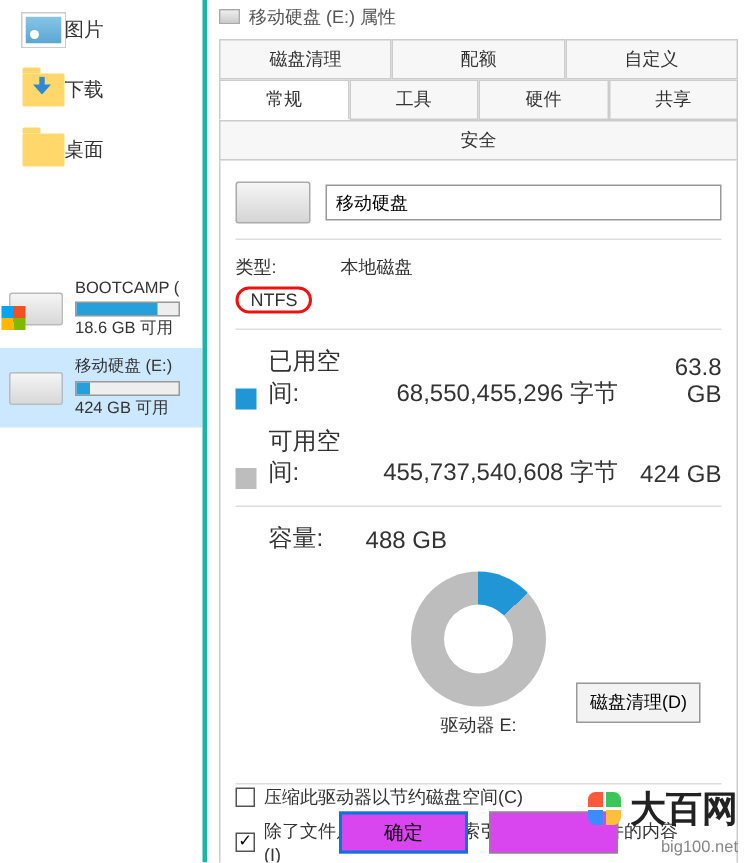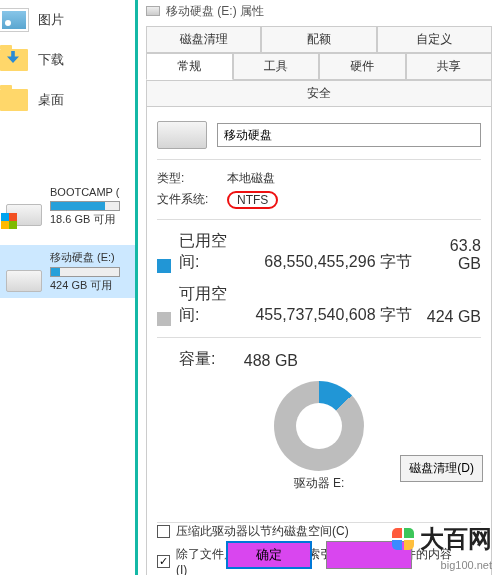--- a/index.html
+++ b/index.html
@@ -1,29 +1,29 @@
 <!DOCTYPE html>
 <html><head>
 <meta charset="utf-8">
 <style>
 * { margin:0; padding:0; box-sizing:border-box; font-family:"Microsoft YaHei","Segoe UI",sans-serif; }
 body { width:500px; height:575px; background:#fff; overflow:hidden; position:relative; font-size:12px; color:#333; }
 
 .explorer { position:absolute; left:0; top:0; width:135px; height:575px; background:#fff; }
-.nav-item { display:flex; align-items:center; height:40px; gap:10px; }
+.nav-item { display:flex; align-items:center; height:40px; padding-left:15px; }
 .nav-item .folder { width:28px; height:22px; background:#ffd76a; border-radius:1px; position:relative; }
 .nav-item .folder::before { content:""; position:absolute; top:-4px; left:0; width:12px; height:4px; background:#ffd76a; border-radius:1px 1px 0 0; }
 .folder-photo { width:28px; height:22px; background:linear-gradient(#87c5e8,#5aa6d0); border:2px solid #fff; box-shadow:0 0 0 1px #ccc; position:relative; }
 .folder-photo::after { content:""; position:absolute; left:3px; bottom:3px; width:6px; height:6px; background:#fff; border-radius:50%; }
 .folder-dl::after { content:""; position:absolute; left:7px; top:2px; width:12px; height:12px; background:#2a8ad4; clip-path:polygon(35% 0,65% 0,65% 45%,100% 45%,50% 100%,0 45%,35% 45%); }
 .nav-label { font-size:13px; }
 
 .drive-list { position:absolute; left:0; top:180px; width:135px; }
-.drive { display:flex; align-items:flex-end; gap:8px; padding:6px 6px; }
-.drive.sel { background:#cce8ff;margin-top:13px; }
+.drive { display:flex; align-items:center; gap:8px; padding:6px 6px; }
+.drive.sel { background:#cce8ff; }
 .drive-icon { width:36px; height:22px; background:linear-gradient(#f5f5f5,#d8d8d8); border:1px solid #bbb; border-radius:2px; position:relative; flex-shrink:0; }
 .drive-icon.win::after { content:""; position:absolute; left:-6px; bottom:-4px; width:16px; height:16px; background:conic-gradient(#f25022 0 25%,#7fba00 0 50%,#ffb900 0 75%,#00a4ef 0 100%); }
 .drive-info { display:flex; flex-direction:column; gap:2px; font-size:11px; line-height:1.2; overflow:hidden; white-space:nowrap; }
 .bar { width:70px; height:10px; border:1px solid #999; background:#eee; position:relative; }
 .bar-fill { position:absolute; left:0; top:0; bottom:0; background:#26a0da; }
 
 .dialog { position:absolute; left:135px; top:0; right:0; bottom:0; background:#fff; border-left:3px solid #14b8a6; }
 .dlg-title { height:22px; display:flex; align-items:center; padding-left:8px; gap:6px; font-size:12px; color:#555; }
 .dlg-title .dicon { width:14px; height:10px; background:linear-gradient(#eee,#ccc); border:1px solid #aaa; }
 
@@ -48,21 +48,21 @@
 .sq { width:14px; height:14px; }
 .sq.used { background:#2196d6; }
 .sq.free { background:#bdbdbd; }
 .space .lbl { width:56px; }
 .space .bytes { flex:1; text-align:right; padding-right:6px; }
 .space .gb { width:55px; text-align:right; }
 
 .donut { width:90px; height:90px; border-radius:50%; margin:10px auto 4px auto; background:conic-gradient(#2196d6 0 47deg,#bdbdbd 47deg 360deg); position:relative; }
 .donut::after { content:""; position:absolute; inset:22px; background:#fff; border-radius:50%; }
 .drv-label { text-align:center; font-size:12px; margin-bottom:6px; }
-.cleanup { position:absolute; right:8px; top:348px; padding:4px 8px; border:1px solid #999; background:#f3f3f3; font-size:12px; cursor:pointer; }
+.cleanup { position:absolute; right:24px; top:348px; padding:4px 8px; border:1px solid #999; background:#f3f3f3; font-size:12px; cursor:pointer; }
 
 .checks { position:absolute; left:10px; right:28px; top:410px; font-size:12px; }
 .chk { display:flex; align-items:center; gap:6px; margin:6px 0; }
 .chkbox { width:13px; height:13px; border:1px solid #555; display:inline-flex; align-items:center; justify-content:center; font-size:11px; }
 .chkbox.checked::after { content:"✓"; color:#000; line-height:1; }
 
 .buttons { position:absolute; left:0; right:0; bottom:6px; display:flex; justify-content:center; gap:14px; }
 .btn { width:86px; height:28px; border:1px solid #888; background:#d946ef; font-size:13px; cursor:pointer;margin-top:17px; }
 .btn.primary { border:2px solid #0078d7; }
 
@@ -137,21 +137,20 @@
     <div class="drive-row">
       <div class="drive-big"></div>
       <input class="name-input" value="移动硬盘" style="">
     </div>
     <hr class="hr">
     <div class="kv">
       <span class="k">类型:</span>
       <span class="v">本地磁盘</span>
     </div>
     <div class="kv">
-      <span class="k">文件系统:</span>
       <span class="v ntfs">NTFS</span>
     </div>
     <hr class="hr">
     <div class="space">
       <span class="sq used"></span>
       <span class="lbl">已用空间:</span>
       <span class="bytes">68,550,455,296 字节</span>
       <span class="gb">63.8 GB</span>
     </div>
     <div class="space">

